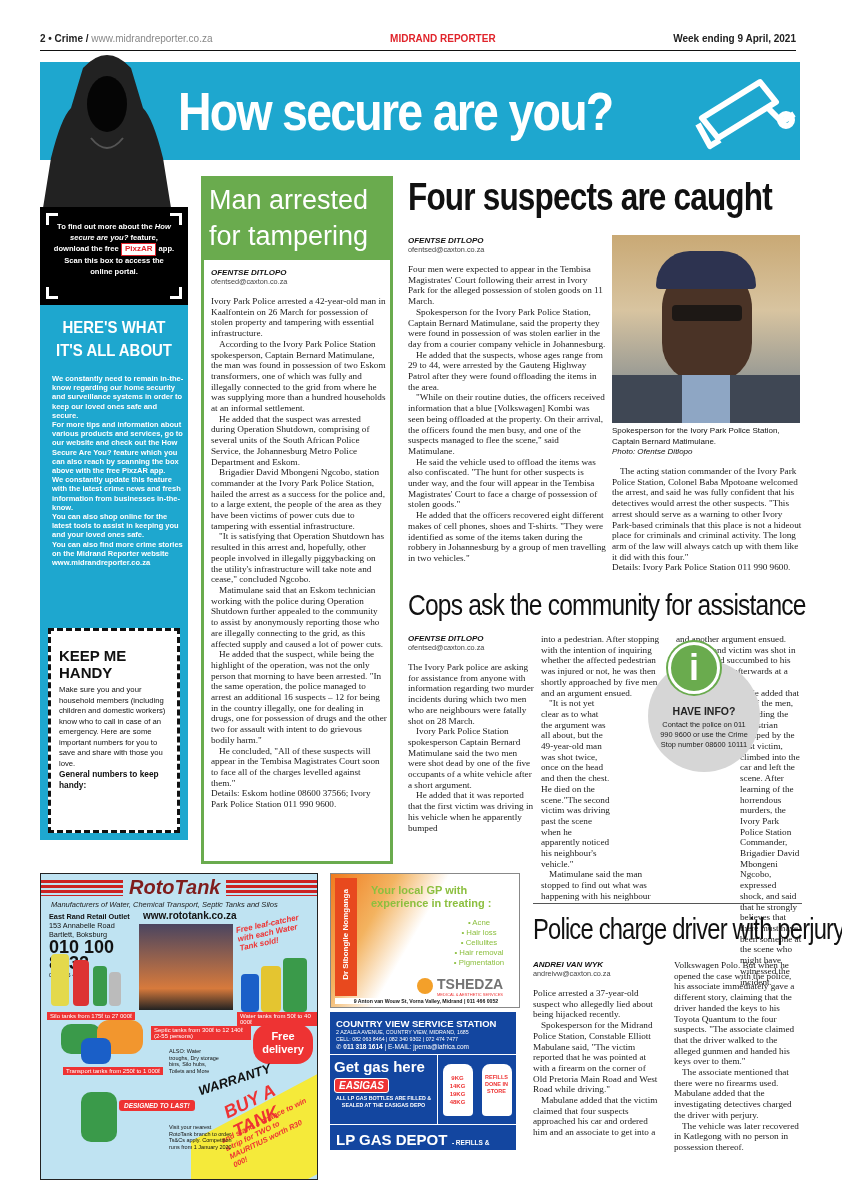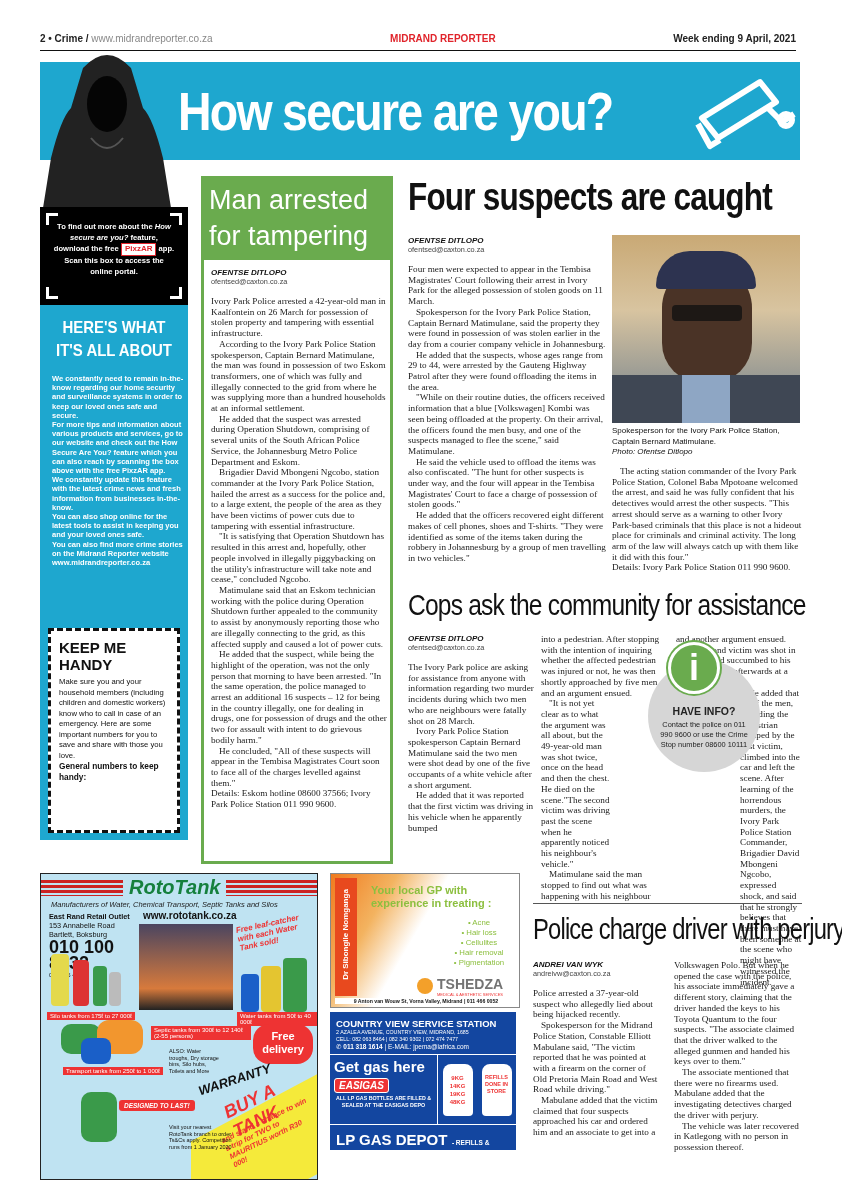--- a/index.html
+++ b/index.html
@@ -10,21 +10,21 @@
 .topbar .pub{color:#e0242b}
 .banner{left:40px;top:62px;width:760px;height:98px;background:#1ea7cf}
 .banner-title{left:178px;top:80px;font-family:"Liberation Sans",sans-serif;font-weight:bold;font-size:54px;color:#fff;letter-spacing:-2px;transform:scaleX(0.86);transform-origin:left;white-space:nowrap}
 .hood{left:43px;top:48px;width:128px;height:160px}
 .pixzbox{left:40px;top:207px;width:148px;height:98px;background:#000;color:#fff;font-family:"Liberation Sans",sans-serif;font-size:7.6px;font-weight:bold;text-align:center;line-height:10.7px;padding:15px 12px}
 .corner{position:absolute;width:12px;height:12px;border-color:#fff;border-style:solid}
 .pixzar-logo{display:inline-block;background:#fff;color:#e0242b;padding:0 3px;border:1px solid #e0242b;font-size:8px}
 .sidebar-blue{left:40px;top:305px;width:148px;height:535px;background:#1ea7cf}
 .side-head{left:40px;top:316px;width:148px;text-align:center;font-family:"Liberation Sans",sans-serif;font-weight:bold;color:#fff;font-size:17px;line-height:23px;transform:scaleX(0.88)}
 .side-body{left:52px;top:374px;width:132px;font-family:"Liberation Sans",sans-serif;font-weight:bold;color:#fff;font-size:7.5px;line-height:9.2px}
-.handy{left:48px;top:628px;width:132px;height:205px;background:#fff;border:3px dashed #111;padding:8px 8px}
+.handy{left:48px;top:628px;width:132px;height:205px;background:#fff;border:3px dashed #111;padding:16px 8px}
 .handy h3{font-family:"Liberation Sans",sans-serif;font-weight:bold;font-size:15px;color:#111;margin-bottom:4px;letter-spacing:0}
 .handy p,.handy li{font-family:"Liberation Sans",sans-serif;font-size:7.7px;line-height:10.5px;color:#111}
 .handy ul{list-style:none}
 .green-col{left:201px;top:176px;width:192px;height:688px;border:3px solid #6aab4e;background:#fff}
 .green-head{left:201px;top:176px;width:192px;height:84px;background:#6aab4e;color:#fff;font-family:"Liberation Sans",sans-serif;font-size:27px;line-height:36px;padding:6px 8px;transform-origin:left}
 .byline{font-family:"Liberation Sans",sans-serif;font-weight:bold;font-style:italic;font-size:8px;color:#111}
 .email{font-family:"Liberation Sans",sans-serif;font-size:7.3px;color:#444;margin-bottom:10px}
 .article{font-size:9.2px;line-height:10.7px;color:#222}
 .article p{text-indent:8px}
 .article p.first{text-indent:0}
@@ -181,21 +181,21 @@
   </div>
 </div>
 <div class="abs article" style="left:674px;top:960px;width:128px">
   <p class="first">Volkswagen Polo. But when he opened the case with the police, his associate immediately gave a different story, claiming that the driver handed the keys to his Toyota Quantum to the four suspects. "The associate claimed that the driver walked to the alleged gunmen and handed his keys over to them."</p>
   <p>The associate mentioned that there were no firearms used. Mabulane added that the investigating detectives charged the driver with perjury.</p>
   <p>The vehicle was later recovered in Katlegong with no person in possession thereof.</p>
 </div>
 
 <div class="abs ad-roto">
   <div style="position:absolute;left:0;top:6px;width:100%;height:16px;background:repeating-linear-gradient(180deg,#c22 0 3px,#bfe3f2 3px 5px)"></div>
-  <div style="position:absolute;left:82px;top:2px;background:#bfe3f2;padding:0 6px;font-family:'Liberation Sans',sans-serif;font-weight:bold;font-style:italic;font-size:20px;color:#15803d">RotoTank</div>
+  <div style="position:absolute;left:82px;top:2px;background:#bfe3f2;padding:0 6px;font-family:'Liberation Sans',sans-serif;font-weight:bold;font-style:italic;font-size:20px;color:#7f1d1d">RotoTank</div>
   <div style="position:absolute;left:10px;top:26px;font-family:'Liberation Sans',sans-serif;font-style:italic;font-size:7.5px;color:#222">Manufacturers of Water, Chemical Transport, Septic Tanks and Silos</div>
   <div style="position:absolute;left:8px;top:38px;font-family:'Liberation Sans',sans-serif;font-size:7.3px;color:#111;width:90px;line-height:9px">
     <b>East Rand Retail Outlet</b><br><span>153 Annabelle Road Bartlett, Boksburg</span>
     <div style="font-size:18px;font-weight:bold;line-height:16px">010 100 8432</div>
     <div style="font-size:6px">098 485 4366</div>
   </div>
   <div style="position:absolute;left:102px;top:36px;font-family:'Liberation Sans',sans-serif;font-weight:bold;font-size:10px;color:#111">www.rototank.co.za</div>
   <div style="position:absolute;left:98px;top:50px;width:94px;height:86px;background:linear-gradient(180deg,#4a4560,#d77a3c 75%,#222)"></div>
   <div style="position:absolute;left:196px;top:44px;width:76px;font-family:'Liberation Sans',sans-serif;font-weight:bold;font-style:italic;font-size:8px;color:#e33;transform:rotate(-12deg)">Free leaf-catcher with each Water Tank sold!</div>
   <div style="position:absolute;left:10px;top:80px;width:18px;height:52px;background:#e4d94c;border-radius:4px"></div>

